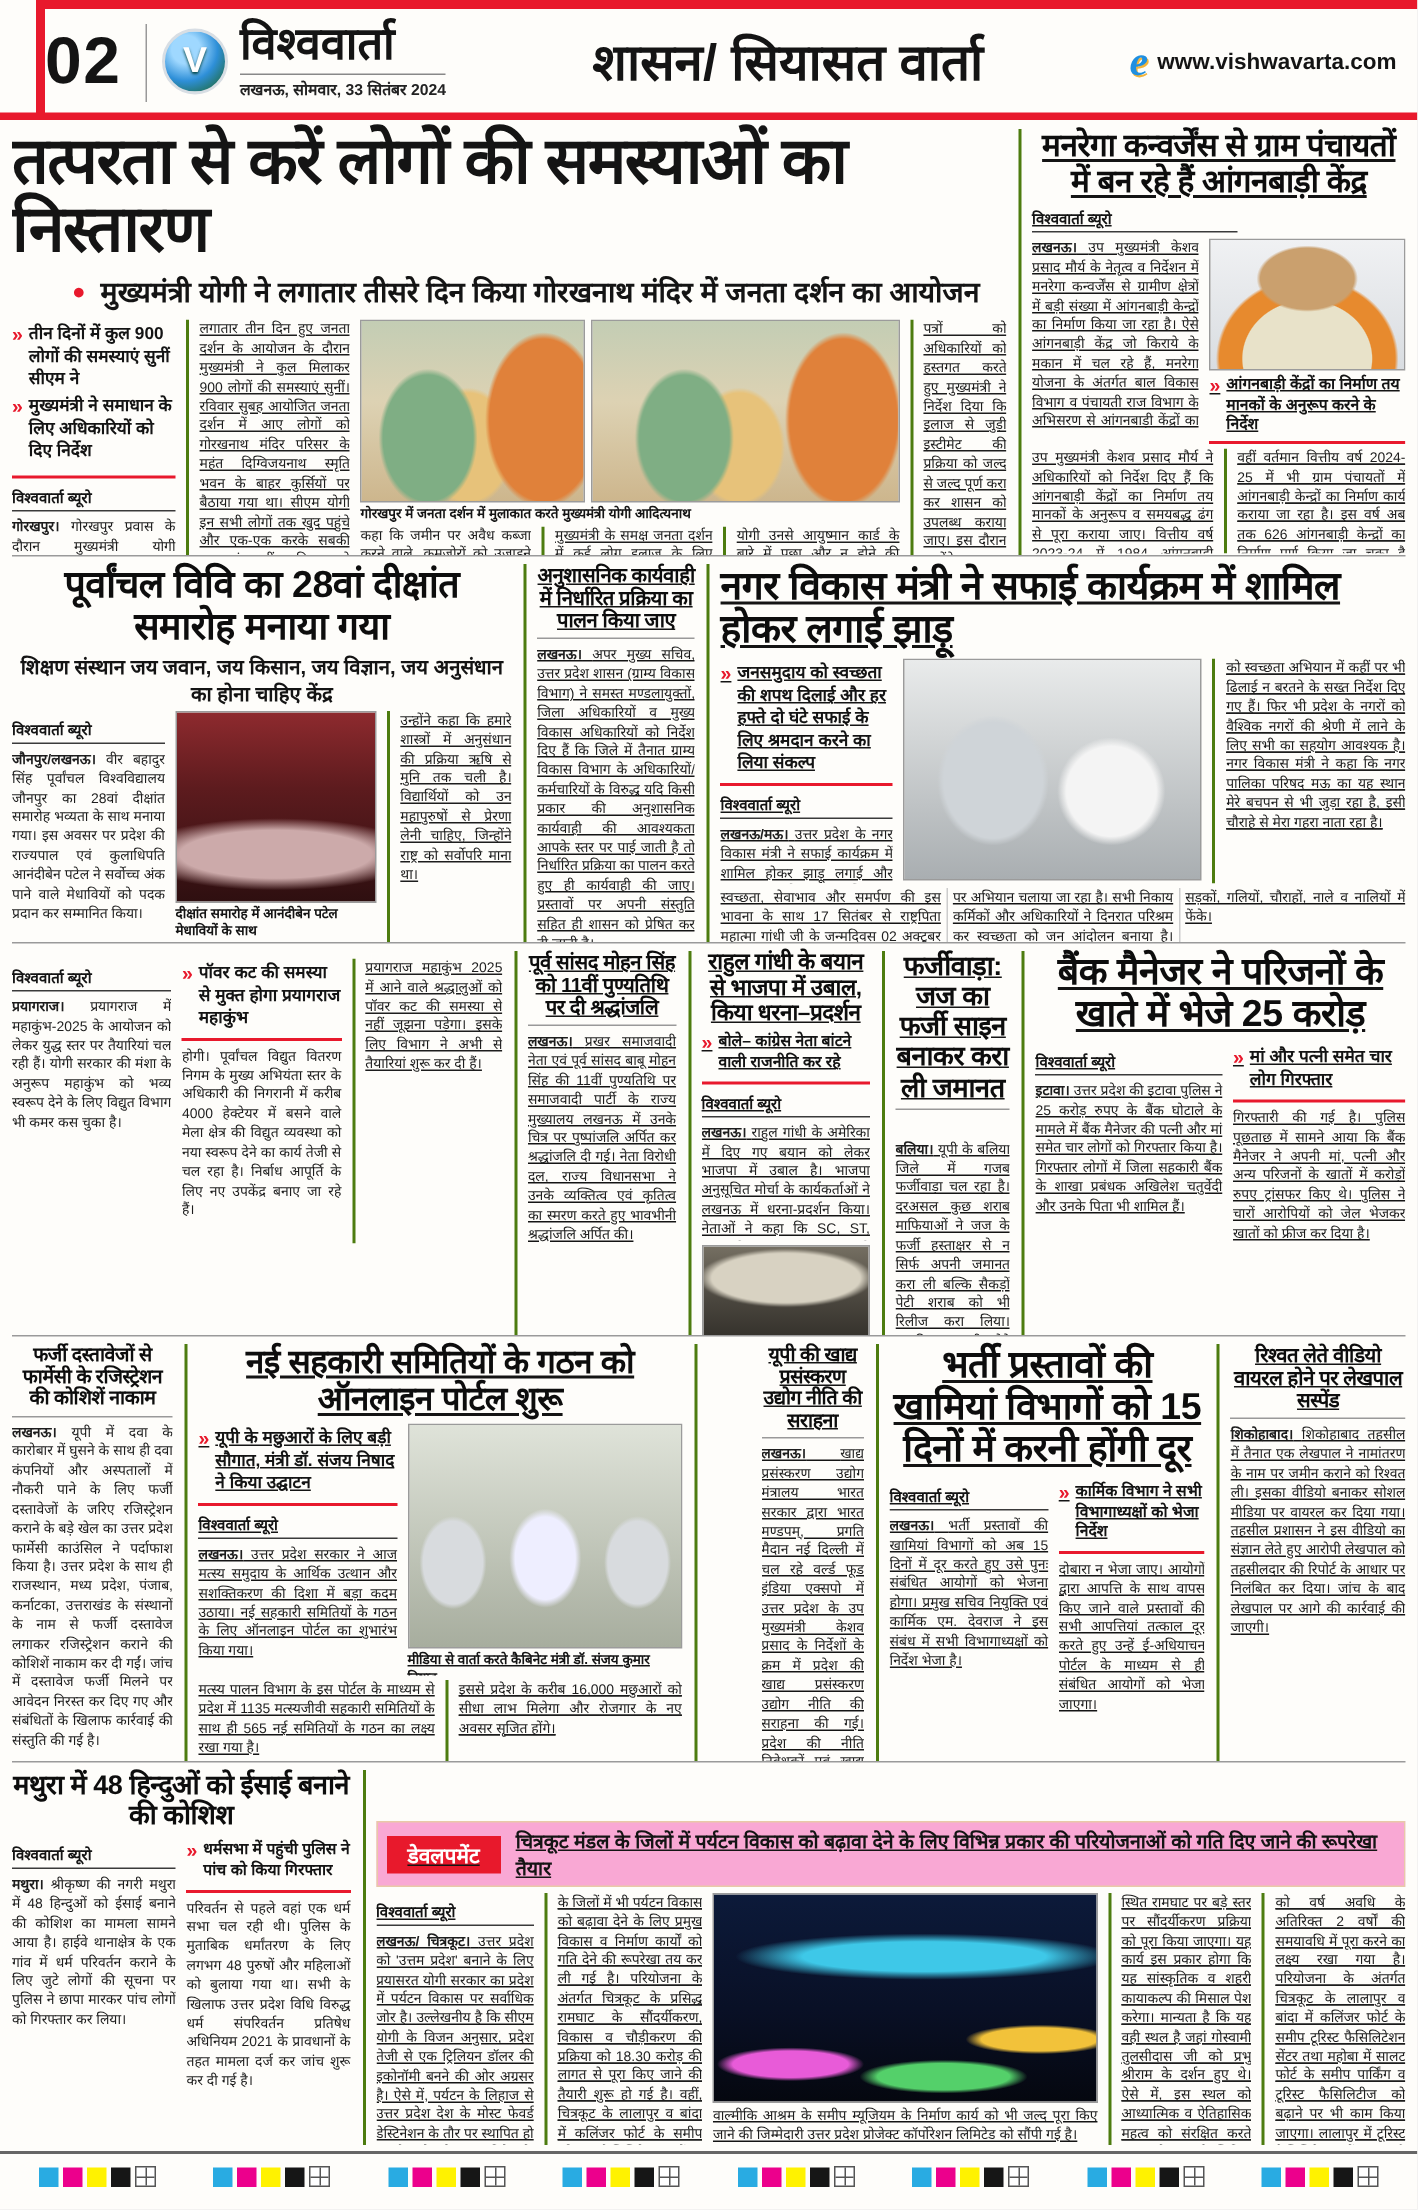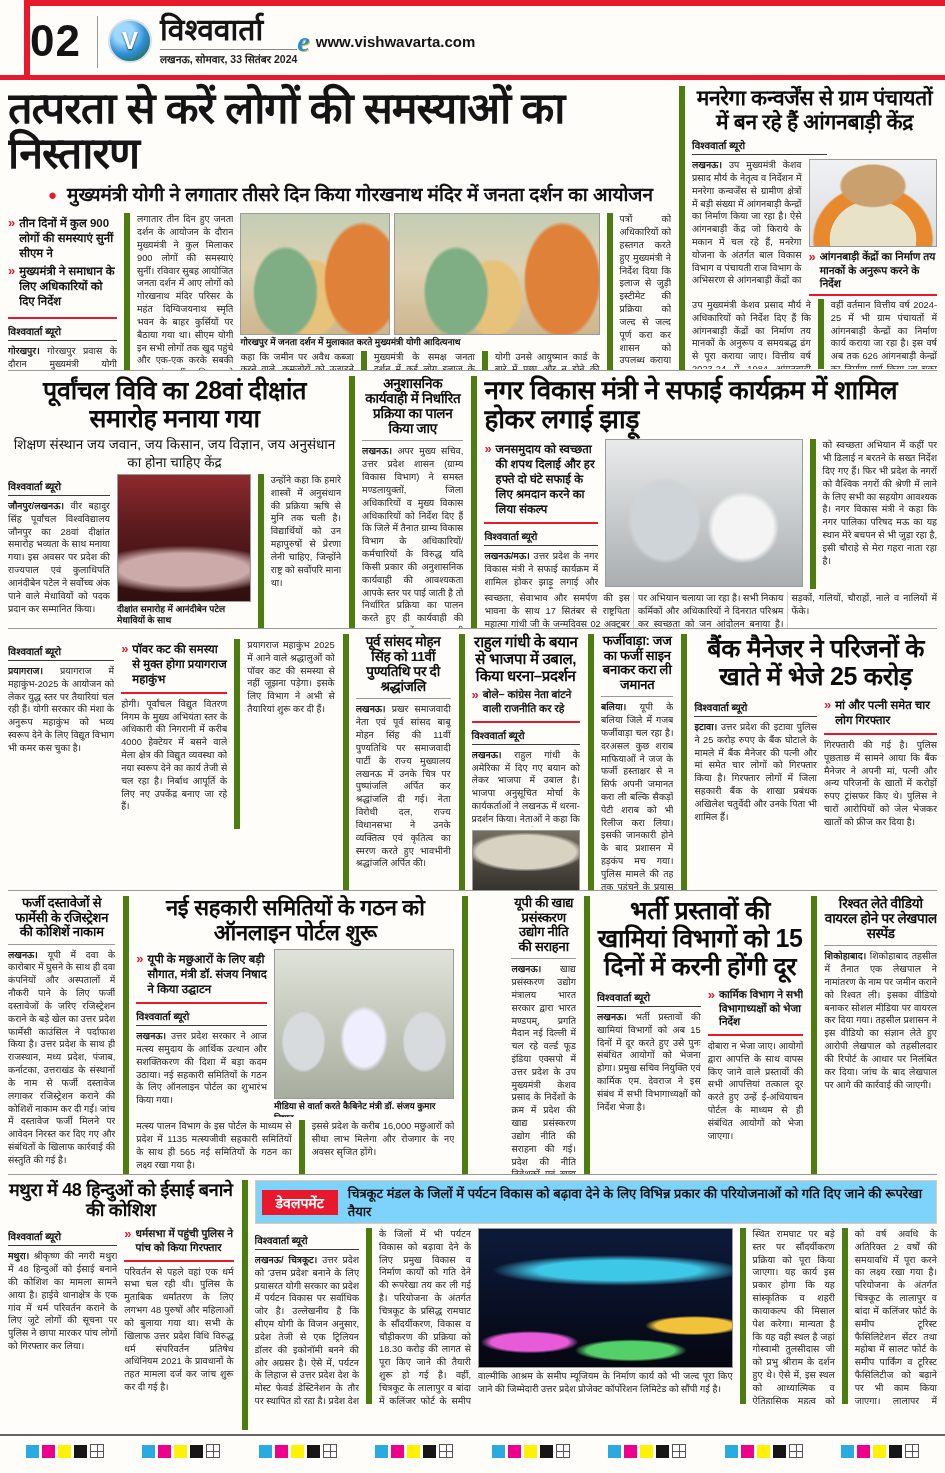--- a/index.html
+++ b/index.html
@@ -22,21 +22,21 @@
     border:2px solid #d8dee4; color:#fff; font-weight:800; font-size:24px;
     display:flex; align-items:center; justify-content:center; text-shadow:0 1px 2px #044; }
   .logo-title { font-size:30px; font-weight:800; line-height:1; }
   .logo-date { font-size:10.5px; font-weight:700; color:#222; margin-top:4px; border-top:1px solid #888; padding-top:2px; }
   .section-title { flex:1; text-align:center; font-size:34px; font-weight:800; letter-spacing:0; padding-top:4px; }
   .site { display:flex; align-items:center; gap:6px; font-size:15px; font-weight:800; padding-top:8px; }
   .e-icon { font-family:"Liberation Serif","DejaVu Serif",serif; font-style:italic; font-weight:700;
     color:#1f8fe0; font-size:28px; line-height:1; text-shadow:1px 1px 0 #f2b43a; }
   
   .band { display:flex; gap:8px; border-top:1px solid #9a9a9a; padding-top:5px; overflow:hidden; }
-  .vsep { border-left:6px solid #4d7c0f; padding-left:7px; }
+  .vsep { border-left:2px solid #4d7c0f; padding-left:7px;text-decoration:underline; }
   .bt { font-size:9.3px; line-height:1.38; text-align:justify; color:#1d1d1d; overflow:hidden; }
   .dl { font-weight:700; }
   .byline { font-size:10px; font-weight:700; border-bottom:1.5px solid #3a3a3a; padding-bottom:2px; margin:5px 0 4px; }
   .bullet { display:flex; gap:4px; font-size:11.5px; font-weight:700; line-height:1.3; margin:3px 0; }
   .chev { color:#e8192c; font-weight:800; font-size:13px; line-height:1.1; }
   .redline { border-bottom:2.5px solid #e8192c; padding-bottom:5px; margin-bottom:4px; }
   .cap { font-size:9px; font-weight:700; padding:2px 0 0; line-height:1.25; }
   .row { display:flex; gap:7px; overflow:hidden; }
   h2,h3,h4 { font-weight:800; color:#0d0d0d; line-height:1.12; letter-spacing:-0.3px; }
   
@@ -65,22 +65,22 @@
       radial-gradient(ellipse 36px 50px at 16% 62%, #d8dbde 0 55%, rgba(0,0,0,0) 62%),
       radial-gradient(ellipse 36px 50px at 84% 62%, #d8dbde 0 55%, rgba(0,0,0,0) 62%),
       linear-gradient(180deg,#dfe3d9 0,#a7ad9e 100%); }
   .ph-ghat { background:
       radial-gradient(ellipse 70px 16px at 20% 82%, #e85bd8 0 55%, rgba(0,0,0,0) 70%),
       radial-gradient(ellipse 80px 16px at 60% 88%, #54d06a 0 55%, rgba(0,0,0,0) 70%),
       radial-gradient(ellipse 70px 14px at 85% 70%, #f2c23a 0 55%, rgba(0,0,0,0) 70%),
       radial-gradient(ellipse 180px 22px at 55% 30%, #3ec8e8 0 45%, rgba(0,0,0,0) 70%),
       linear-gradient(180deg,#0c1a3a 0,#091026 55%,#05070f 100%); }
   
-  .dev-strip { display:flex; align-items:center; gap:10px; background:#7dd3fc; border:1px solid #e8c9a8;
-     padding:3px 6px; margin-bottom:4px; }
+  .dev-strip { display:flex; align-items:center; gap:10px; background:#f9a8d4; border:1px solid #e8c9a8;
+     padding:3px 6px; margin-bottom:4px;margin-top:34px; }
   .dev-badge { background:#e8192c; color:#fff; font-weight:800; font-size:14px; padding:3px 14px; }
   .dev-text { font-size:13px; font-weight:700; }
   
   .marks { border-top:2px solid #666; margin:4px -8px 0; padding:8px 26px 0;
      display:flex; justify-content:space-between; }
   .mgrp { display:flex; gap:3px; align-items:center; }
   .sq { width:13px; height:13px; display:inline-block; }
   .sq.c{background:#29abe2}.sq.m{background:#ec008c}.sq.y{background:#fff200}.sq.k{background:#161616}
   .reg { width:14px; height:14px; border:1px solid #555; position:relative; background:#fff; }
   .reg:before { content:""; position:absolute; left:50%; top:0; bottom:0; width:1px; background:#555; }
@@ -94,20 +94,21 @@
   <div class="masthead">
     <div class="pageno">02</div>
     <div class="mast-div"></div>
     <div class="logo-wrap">
       <div class="globe">V</div>
       <div>
         <div class="logo-title">विश्ववार्ता</div>
         <div class="logo-date">लखनऊ,  सोमवार, 33 सितंबर 2024</div>
       </div>
     </div>
+    <div class="section-title">शासन/ सियासत वार्ता</div>
     <div class="site">
       <span class="e-icon">e</span>
       <span>www.vishwavarta.com</span>
     </div>
   </div>
 
   <div class="band" style="border-top:none; height:290px; padding-top:6px;">
 
     <div style="width:72%;">
       <h1 style="font-size:43px; font-weight:800; letter-spacing:-1px; line-height:1.05;">तत्परता से करें लोगों की समस्याओं का निस्तारण</h1>
@@ -166,21 +167,21 @@
       <div class="row" style="margin-top:3px; height:70px;">
         <div class="bt" style="width:50%;">उप मुख्यमंत्री केशव प्रसाद मौर्य ने अधिकारियों को निर्देश दिए हैं कि आंगनबाड़ी केंद्रों का निर्माण तय मानकों के अनुरूप व समयबद्ध ढंग से पूरा कराया जाए। वित्तीय वर्ष 2023-24 में 1984 आंगनबाड़ी केन्द्रों का निर्माण कार्य पूर्ण किया गया।</div>
         <div class="bt vsep" style="width:50%;">वहीं वर्तमान वित्तीय वर्ष 2024-25 में भी ग्राम पंचायतों में आंगनबाड़ी केन्द्रों का निर्माण कार्य कराया जा रहा है। इस वर्ष अब तक 626 आंगनबाड़ी केन्द्रों का निर्माण पूर्ण किया जा चुका है जबकि 3,237 वर्तमान में निर्माणाधीन हैं।</div>
       </div>
     </div>
   </div>
 
   <div class="band" style="height:258px;">
     <div style="width:36.5%;">
       <h2 style="font-size:25px; text-align:center;">पूर्वांचल विवि का 28वां दीक्षांत समारोह मनाया गया</h2>
-      <div style="font-size:13.5px; font-weight:400; text-align:center; padding:3px 0;">शिक्षण संस्थान जय जवान, जय किसान, जय विज्ञान, जय अनुसंधान का होना चाहिए केंद्र</div>
+      <div style="font-size:13.5px; font-weight:700; text-align:center; padding:3px 0;">शिक्षण संस्थान जय जवान, जय किसान, जय विज्ञान, जय अनुसंधान का होना चाहिए केंद्र</div>
       <div class="row" style="height:190px;">
         <div style="width:32%;">
           <div class="byline">विश्ववार्ता ब्यूरो</div>
           <div class="bt"><span class="dl">जौनपुर/लखनऊ।</span> <span>वीर बहादुर सिंह पूर्वांचल विश्वविद्यालय जौनपुर का 28वां दीक्षांत समारोह भव्यता के साथ मनाया गया। इस अवसर पर प्रदेश की राज्यपाल एवं कुलाधिपति आनंदीबेन पटेल ने सर्वोच्च अंक पाने वाले मेधावियों को पदक प्रदान कर सम्मानित किया।</span></div>
         </div>
         <div style="width:42%;">
           <div class="ph ph-convo" style="height:128px;"></div>
           <div class="cap">दीक्षांत समारोह में आनंदीबेन पटेल मेधावियों के साथ</div>
 
         </div>
@@ -236,21 +237,21 @@
       <h3 style="font-size:15px; text-align:center;">राहुल गांधी के बयान से भाजपा में उबाल, किया धरना–प्रदर्शन</h3>
       <div class="bullet redline" style="font-size:10.5px; margin-top:4px;">
         <span class="chev">»</span>
         <span>बोले– कांग्रेस नेता बांटने वाली राजनीति कर रहे</span>
       </div>
       <div class="byline">विश्ववार्ता ब्यूरो</div>
       <div class="bt" style="height:78px;"><span class="dl">लखनऊ।</span> <span>राहुल गांधी के अमेरिका में दिए गए बयान को लेकर भाजपा में उबाल है। भाजपा अनुसूचित मोर्चा के कार्यकर्ताओं ने लखनऊ में धरना-प्रदर्शन किया। नेताओं ने कहा कि SC, ST, OBC के आरक्षण पर राहुल गांधी बांटने वाली राजनीति कर रहे हैं।</span></div>
       <div class="ph ph-protest" style="height:62px; margin-top:3px;"></div>
     </div>
     <div class="vsep" style="width:9.5%;">
-      <h3 style="font-size:13px; text-align:center; border-bottom:1px solid #999; padding-bottom:4px; margin-bottom:4px;">फर्जीवाड़ा: जज का फर्जी साइन बनाकर करा ली जमानत</h3>
+      <h3 style="font-size:18px; text-align:center; border-bottom:1px solid #999; padding-bottom:4px; margin-bottom:20px;">फर्जीवाड़ा: जज का फर्जी साइन बनाकर करा ली जमानत</h3>
       <div class="bt"><span class="dl">बलिया।</span> <span>यूपी के बलिया जिले में गजब फर्जीवाड़ा चल रहा है। दरअसल कुछ शराब माफियाओं ने जज के फर्जी हस्ताक्षर से न सिर्फ अपनी जमानत करा ली बल्कि सैकड़ों पेटी शराब को भी रिलीज करा लिया। इसकी जानकारी होने के बाद प्रशासन में हड़कंप मच गया। पुलिस मामले की तह तक पहुंचने के प्रयास में जुट गई। फिलहाल कुछ लोगों से पूछताछ की जा रही है।</span></div>
     </div>
     <div class="vsep" style="width:28.5%;">
       <h2 style="font-size:25px; text-align:center;">बैंक मैनेजर ने परिजनों के खाते में भेजे 25 करोड़</h2>
       <div class="row" style="margin-top:5px; height:186px;">
         <div style="width:52%;">
           <div class="byline">विश्ववार्ता ब्यूरो</div>
           <div class="bt"><span class="dl">इटावा।</span> <span>उत्तर प्रदेश की इटावा पुलिस ने 25 करोड़ रुपए के बैंक घोटाले के मामले में बैंक मैनेजर की पत्नी और मां समेत चार लोगों को गिरफ्तार किया है। गिरफ्तार लोगों में जिला सहकारी बैंक के शाखा प्रबंधक अखिलेश चतुर्वेदी और उनके पिता भी शामिल हैं।</span></div>
         </div>
         <div style="width:48%;">

